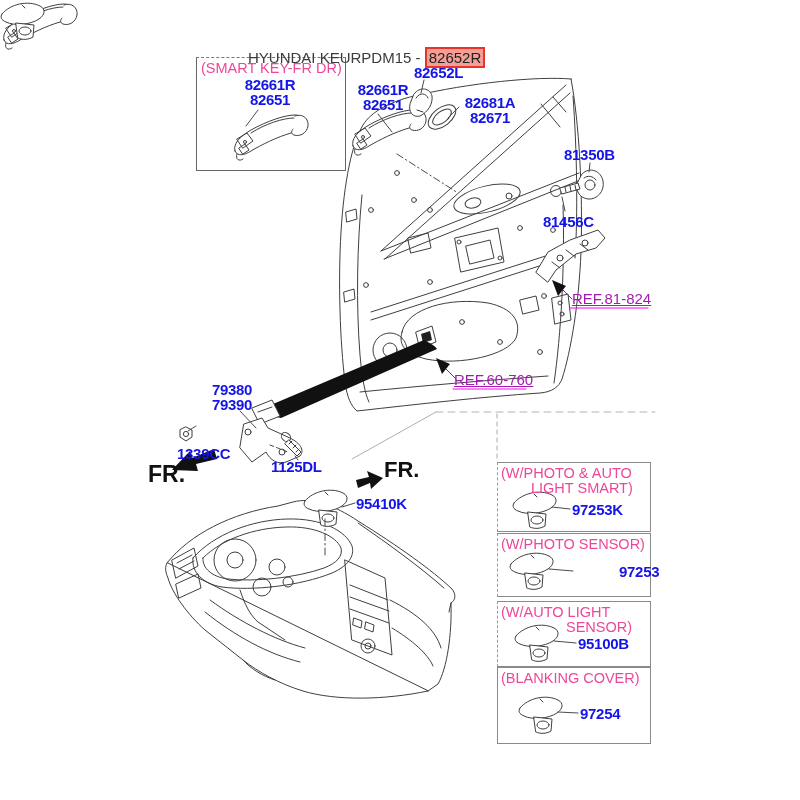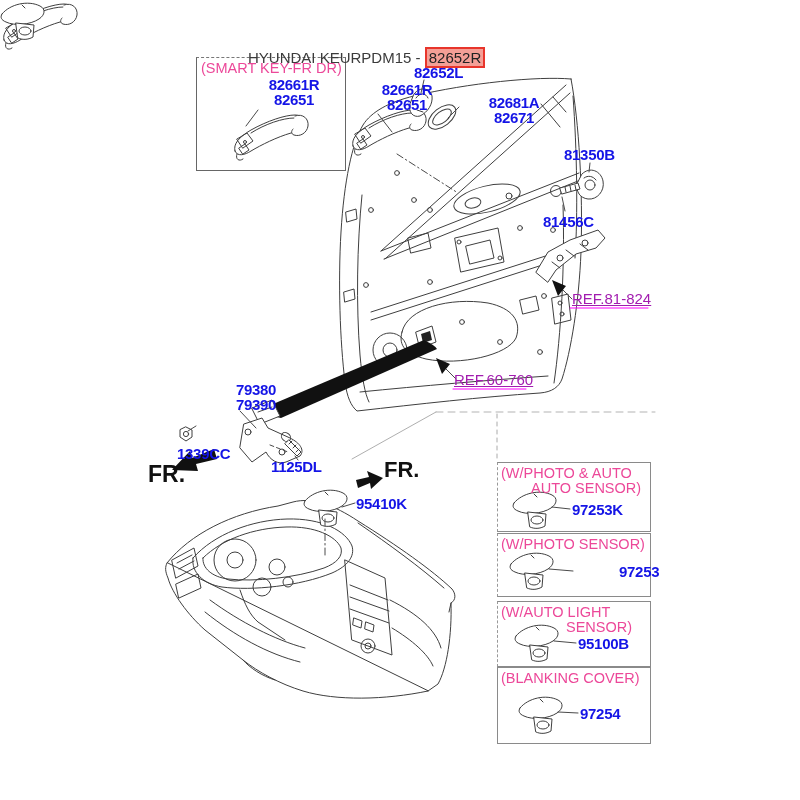--- a/index.html
+++ b/index.html
@@ -1,21 +1,21 @@
 <!DOCTYPE html>
 <html><head>
 <meta charset="utf-8">
 <style>
   html,body{margin:0;padding:0;background:#fff;}
   #page{position:relative;width:672px;height:800px;background:#fff;overflow:hidden;
         font-family:"Liberation Sans",sans-serif;}
   svg{position:absolute;left:0;top:0;}
   .lbl{position:absolute;color:#1414e6;font:700 15px/15px "Liberation Sans",sans-serif;
        letter-spacing:-0.3px;white-space:nowrap;cursor:pointer;}
-  .two{text-align:center;margin-left:24px;}
+  .two{text-align:center;}
   .ref{position:absolute;color:#a21caf;font:400 15px/16px "Liberation Sans",sans-serif;
        text-decoration:underline;white-space:nowrap;cursor:pointer;}
   .fr{position:absolute;color:#111;font:700 23px/23px "Liberation Sans",sans-serif;}
   .caption{position:absolute;color:#ec4899;font:400 14.5px/16px "Liberation Sans",sans-serif;
        white-space:nowrap;}
   #title{position:absolute;left:248px;top:49px;color:#3b3b3b;
        font:400 15px/18px "Liberation Sans",sans-serif;white-space:nowrap;z-index:5;}
   #title .hl{background:#f49f96;border:2px solid #e8352b;padding:0 2px;color:#222;}
   #smartbox{position:absolute;left:196px;top:57px;width:148px;height:112px;
        border:1px solid #666;border-top:1px dashed #777;}
@@ -264,21 +264,21 @@
 <div class="lbl" style="left:177px;top:410px;margin-top:36px;">1339CC</div>
 <div class="lbl" style="left:271px;top:459px;">1125DL</div>
 
 <div class="fr" style="left:148px;top:463px;">FR.</div>
 <div class="fr" style="left:384px;top:458px;font-size:22px;">FR.</div>
 
 <div class="lbl" style="left:356px;top:496px;">95410K</div>
 
 <div class="sbox dashleft" style="top:462px;height:68px;"></div>
 <div class="caption" style="left:501px;top:465px;">(W/PHOTO &amp; AUTO</div>
-<div class="caption" style="left:531px;top:480px;">AUTO SENSOR)</div>
+<div class="caption" style="left:531px;top:480px;">LIGHT SMART)</div>
 <div class="lbl" style="left:572px;top:502px;">97253K</div>
 
 <div class="sbox dashleft" style="top:533px;height:62px;"></div>
 <div class="caption" style="left:501px;top:536px;text-align:right;">(W/PHOTO SENSOR)</div>
 <div class="lbl" style="left:575px;top:564px;margin-left:44px;">97253</div>
 
 <div class="sbox dashleft" style="top:601px;height:64px;"></div>
 <div class="caption" style="left:501px;top:604px;">(W/AUTO LIGHT</div>
 <div class="caption" style="left:566px;top:619px;">SENSOR)</div>
 <div class="lbl" style="left:578px;top:636px;">95100B</div>

